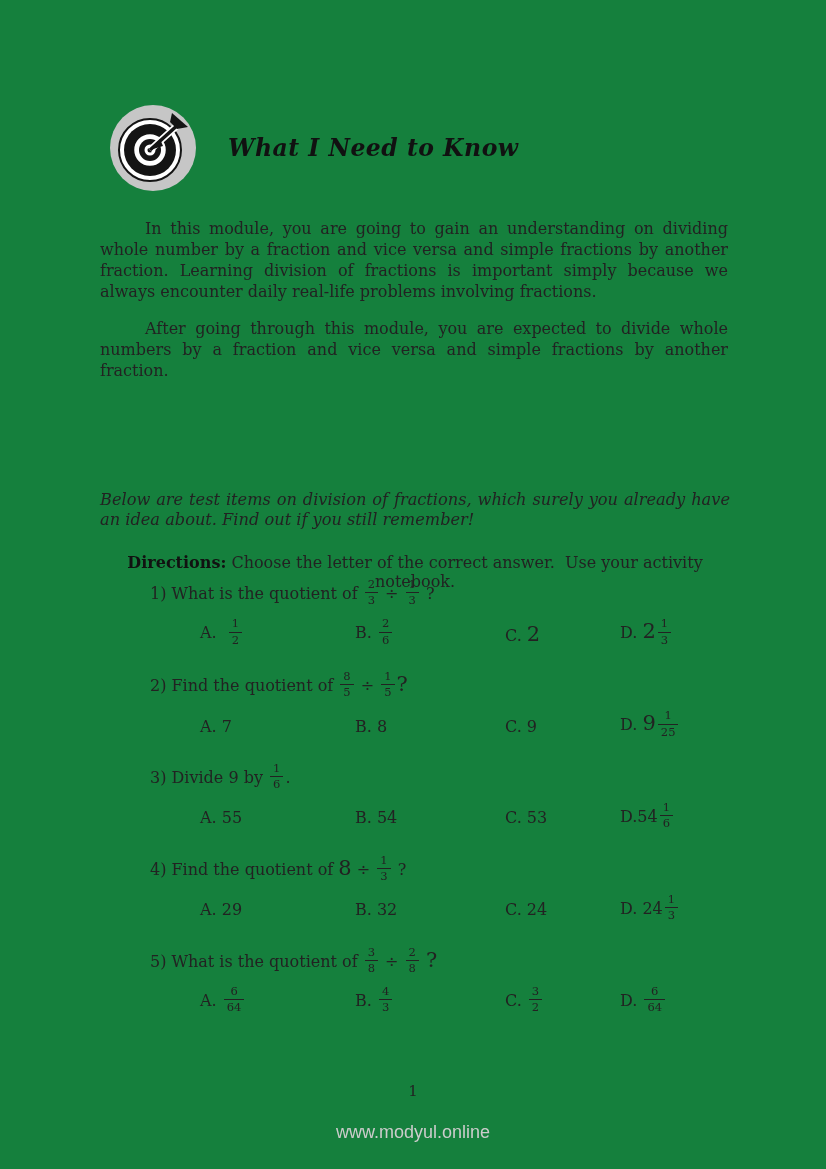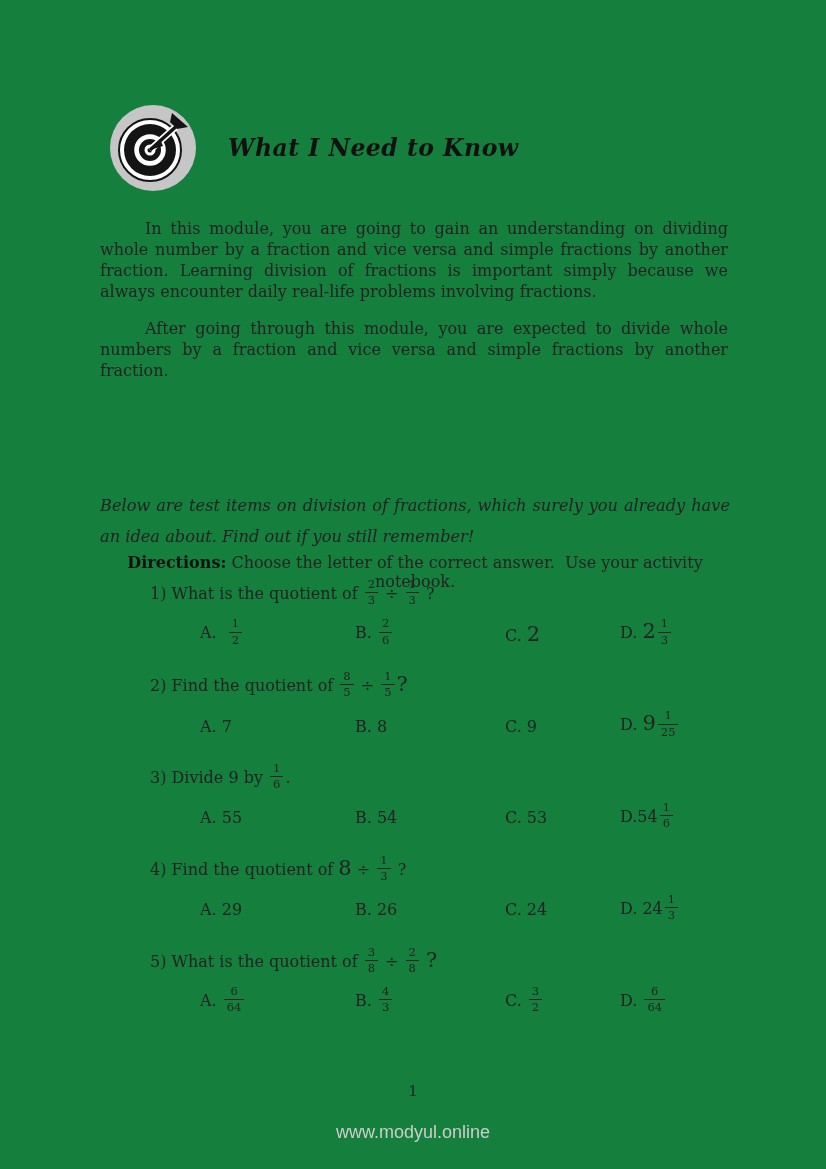--- a/index.html
+++ b/index.html
@@ -19,21 +19,21 @@
   }
 
   
   .paragraphs { position:absolute; left:100px; width:628px; top:218px; }
   .paragraphs p {
     font-size:16px; line-height:21px; text-align:justify; text-indent:45px;
     margin-bottom:16px; color:#222;
   }
   .intro-italic {
     position:absolute; left:100px; width:630px; top:490px;
-    font-style:italic; font-size:16.2px; line-height:31px; text-align:justify; color:#222;
+    font-style:italic; font-size:16.2px; line-height:20px; text-align:justify; color:#222;
   }
   .directions {
     position:absolute; left:100px; width:630px; top:553px;
     font-size:16px; color:#222;text-align:center;
   }
   .directions strong { font-weight:bold; color:#111; }
 
   
   .questions { position:absolute; left:100px; width:640px; top:578px; }
   .question { margin-bottom:21px; }
@@ -121,21 +121,21 @@
           <div class="option opt-0">A. 55</div>
           <div class="option opt-1">B. 54</div>
           <div class="option opt-2">C. 53</div>
           <div class="option opt-3">D.54<span class="frac"><span class="num">1</span><span class="den">6</span></span></div>
         </div>
       </div>
       <div class="question">
         <div class="stem">4) Find the quotient of <span class="big">8</span> ÷ <span class="frac"><span class="num">1</span><span class="den">3</span></span> ?</div>
         <div class="options">
           <div class="option opt-0">A. 29</div>
-          <div class="option opt-1">B. 26</div>
+          <div class="option opt-1">B. 32</div>
           <div class="option opt-2">C. 24</div>
           <div class="option opt-3">D. 24<span class="frac"><span class="num">1</span><span class="den">3</span></span></div>
         </div>
       </div>
       <div class="question">
         <div class="stem">5) What is the quotient of <span class="frac"><span class="num">3</span><span class="den">8</span></span> ÷ <span class="frac"><span class="num">2</span><span class="den">8</span></span> <span class="big">?</span></div>
         <div class="options">
           <div class="option opt-0">A. <span class="frac"><span class="num">6</span><span class="den">64</span></span></div>
           <div class="option opt-1">B. <span class="frac"><span class="num">4</span><span class="den">3</span></span></div>
           <div class="option opt-2">C. <span class="frac"><span class="num">3</span><span class="den">2</span></span></div>

